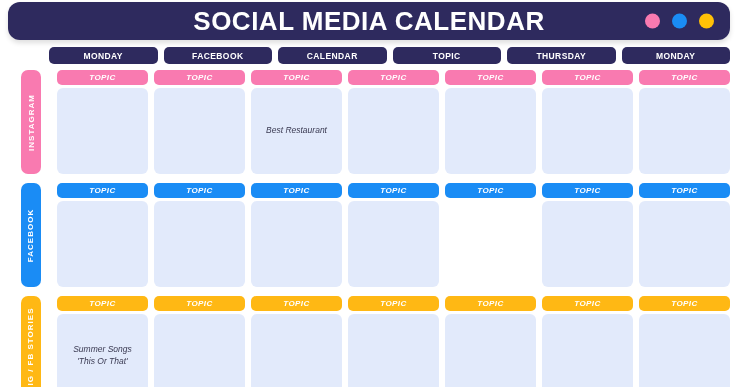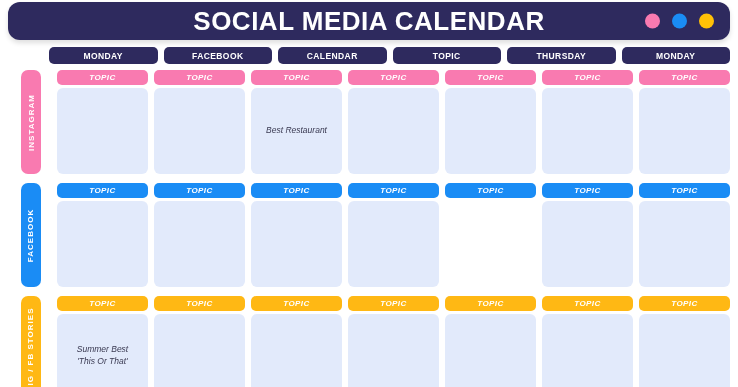--- a/index.html
+++ b/index.html
@@ -298,21 +298,21 @@
     </div>
 
     <div class="platform-row row-stories">
       <div class="side-label" style="background: rgb(255, 184, 20);">
         <span>IG / FB STORIES</span>
       </div>
       <div class="cells">
         <div class="cell">
           <div class="cell-topic" style="background: rgb(255, 184, 20);">TOPIC</div>
           <div class="cell-body" style="background: rgb(226, 234, 251);">
-            <div class="cell-note">Summer Best
+            <div class="cell-note">Summer Songs
 'This Or That'</div>
           </div>
         </div>
         <div class="cell">
           <div class="cell-topic" style="background: rgb(255, 184, 20);">TOPIC</div>
           <div class="cell-body" style="background: rgb(226, 234, 251);">
             <div class="cell-note"></div>
           </div>
         </div>
         <div class="cell">

